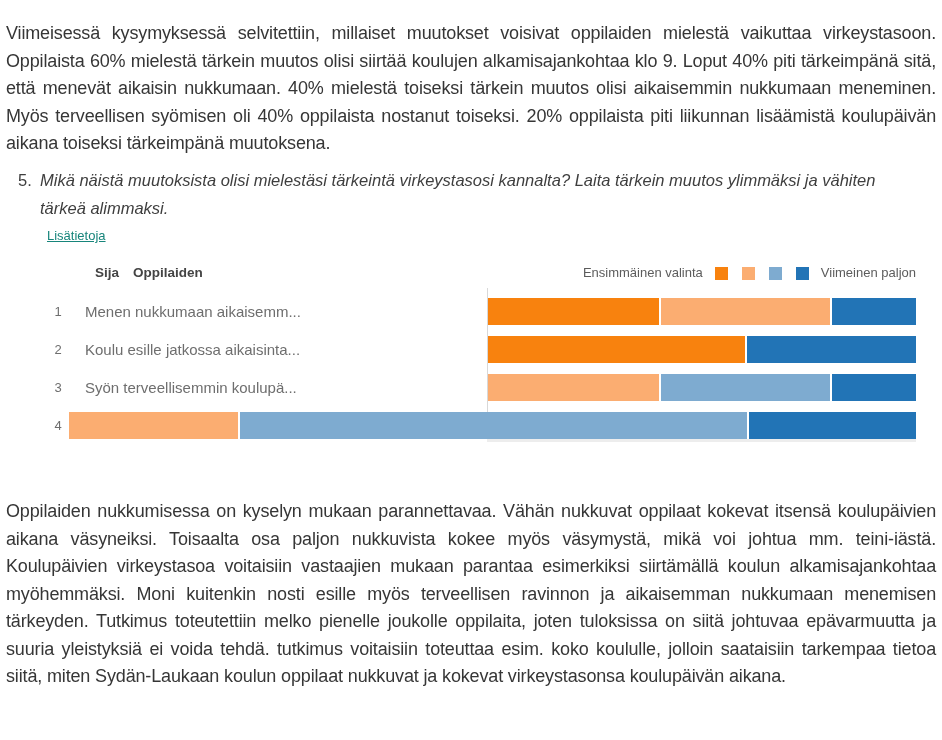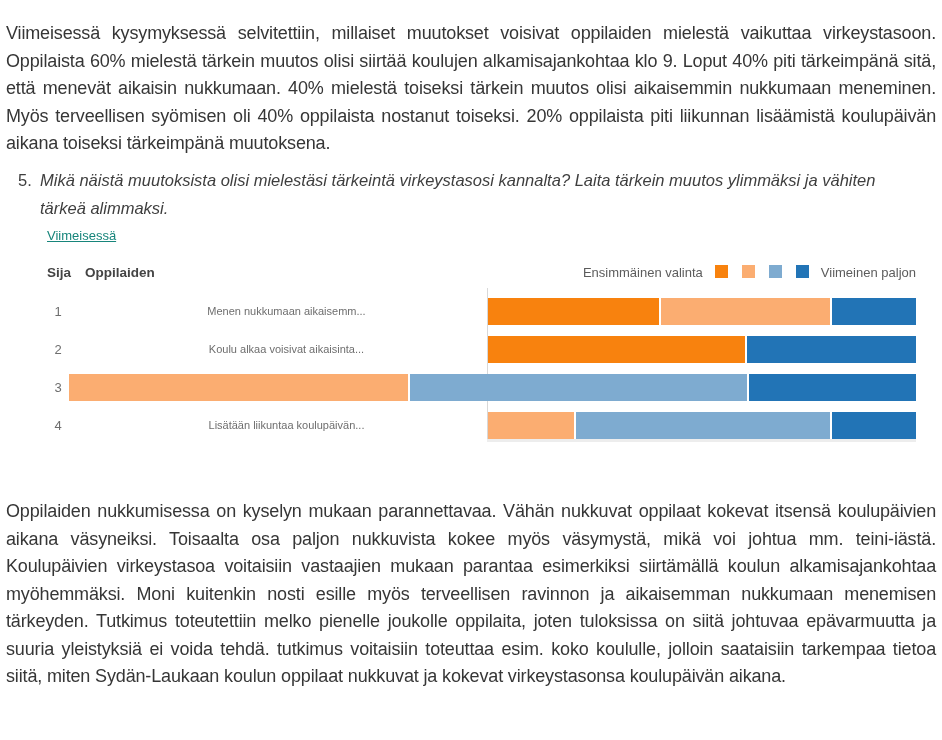--- a/index.html
+++ b/index.html
@@ -48,44 +48,45 @@
     width: 869px; height: 200px;
   }
   .w-header {
     display: flex;
     align-items: center;
     margin-top: 8px;
     height: 18px;
     font-size: 13.5px;
     font-weight: bold;
     color: #444444;
+    margin-left: 48px;
   }
   .h-rank { width: 38px; }
   .legend {
     margin-left: auto;
     display: flex;
-    align-items: flex-start;
+    align-items: flex-end;
     gap: 12px;
     font-size: 13px;
     font-weight: normal;
     color: #5c5c5c;
   }
   .swatches { display: flex; align-items: center; gap: 14px; }
   .swatch { width: 13px; height: 13px; display: inline-block; }
 
   .rows { margin-top: 11px; position: relative; z-index: 1; }
   .rank-row { display: flex; align-items: center; height: 38px; }
   .c-rank {
     width: 22px; text-align: center;
     font-size: 13px; color: #6e6e6e; flex-shrink: 0;
   }
   .c-opt {
     width: 403px; margin-left: 16px;
-    font-size: 11px; color: #6e6e6e; flex-shrink: 0;
-    white-space: nowrap; overflow: hidden; text-align: center;
+    font-size: 15px; color: #6e6e6e; flex-shrink: 0;
+    white-space: nowrap; overflow: hidden;
   }
   .c-bar { flex: 1; height: 27px; display: flex; }
   .seg { height: 100%; box-sizing: border-box; }
   .seg + .seg { border-left: 2px solid #ffffff; }
 
   .axis-v {
     position: absolute;
     left: 440px; top: 33px;
     width: 1px; height: 151px;
     background: #d8d8d8;
@@ -100,21 +101,21 @@
 </head>
 <body>
 
 <p class="para para-top">Viimeisessä kysymyksessä selvitettiin, millaiset muutokset voisivat oppilaiden mielestä vaikuttaa virkeystasoon. Oppilaista 60% mielestä tärkein muutos olisi siirtää koulujen alkamisajankohtaa klo 9. Loput 40% piti tärkeimpänä sitä, että menevät aikaisin nukkumaan. 40% mielestä toiseksi tärkein muutos olisi aikaisemmin nukkumaan meneminen. Myös terveellisen syömisen oli 40% oppilaista nostanut toiseksi. 20% oppilaista piti liikunnan lisäämistä koulupäivän aikana toiseksi tärkeimpänä muutoksena.</p>
 
 <div class="question">
   <span class="q-num">5.</span>
   <span class="q-text">Mikä näistä muutoksista olisi mielestäsi tärkeintä virkeystasosi kannalta? Laita tärkein muutos ylimmäksi ja vähiten tärkeä alimmaksi.</span>
 </div>
 
-<a class="details-link">Viimeisessä</a>
+<a class="details-link">Lisätietoja</a>
 
 <div class="widget">
 
   <div class="w-header">
     <span class="h-rank">Sija</span>
     <span class="h-opt">Oppilaiden</span>
     <div class="legend">
       <span>Ensimmäinen valinta</span>
       <span class="swatches">
           <span class="swatch" style="background: rgb(248, 130, 14);"></span>
@@ -133,39 +134,39 @@
       <span class="c-opt">Menen nukkumaan aikaisemm...</span>
       <div class="c-bar">
           <div class="seg" style="width: 40%; background: rgb(248, 130, 14);"></div>
           <div class="seg" style="width: 40%; background: rgb(251, 173, 113);"></div>
           <div class="seg" style="width: 20%; background: rgb(34, 116, 182);"></div>
         </div>
     </div>
 
     <div class="rank-row">
       <span class="c-rank">2</span>
-      <span class="c-opt">Koulu alkaa voisivat aikaisinta...</span>
+      <span class="c-opt">Koulu esille jatkossa aikaisinta...</span>
       <div class="c-bar">
           <div class="seg" style="width: 60%; background: rgb(248, 130, 14);"></div>
           <div class="seg" style="width: 40%; background: rgb(34, 116, 182);"></div>
         </div>
     </div>
 
     <div class="rank-row">
       <span class="c-rank">3</span>
+      <span class="c-opt">Syön terveellisemmin koulupä...</span>
       <div class="c-bar">
           <div class="seg" style="width: 40%; background: rgb(251, 173, 113);"></div>
           <div class="seg" style="width: 40%; background: rgb(126, 171, 208);"></div>
           <div class="seg" style="width: 20%; background: rgb(34, 116, 182);"></div>
         </div>
     </div>
 
     <div class="rank-row">
       <span class="c-rank">4</span>
-      <span class="c-opt">Lisätään liikuntaa koulupäivän...</span>
       <div class="c-bar">
           <div class="seg" style="width: 20%; background: rgb(251, 173, 113);"></div>
           <div class="seg" style="width: 60%; background: rgb(126, 171, 208);"></div>
           <div class="seg" style="width: 20%; background: rgb(34, 116, 182);"></div>
         </div>
     </div>
 
   </div>
 
   <div class="axis-v"></div>

